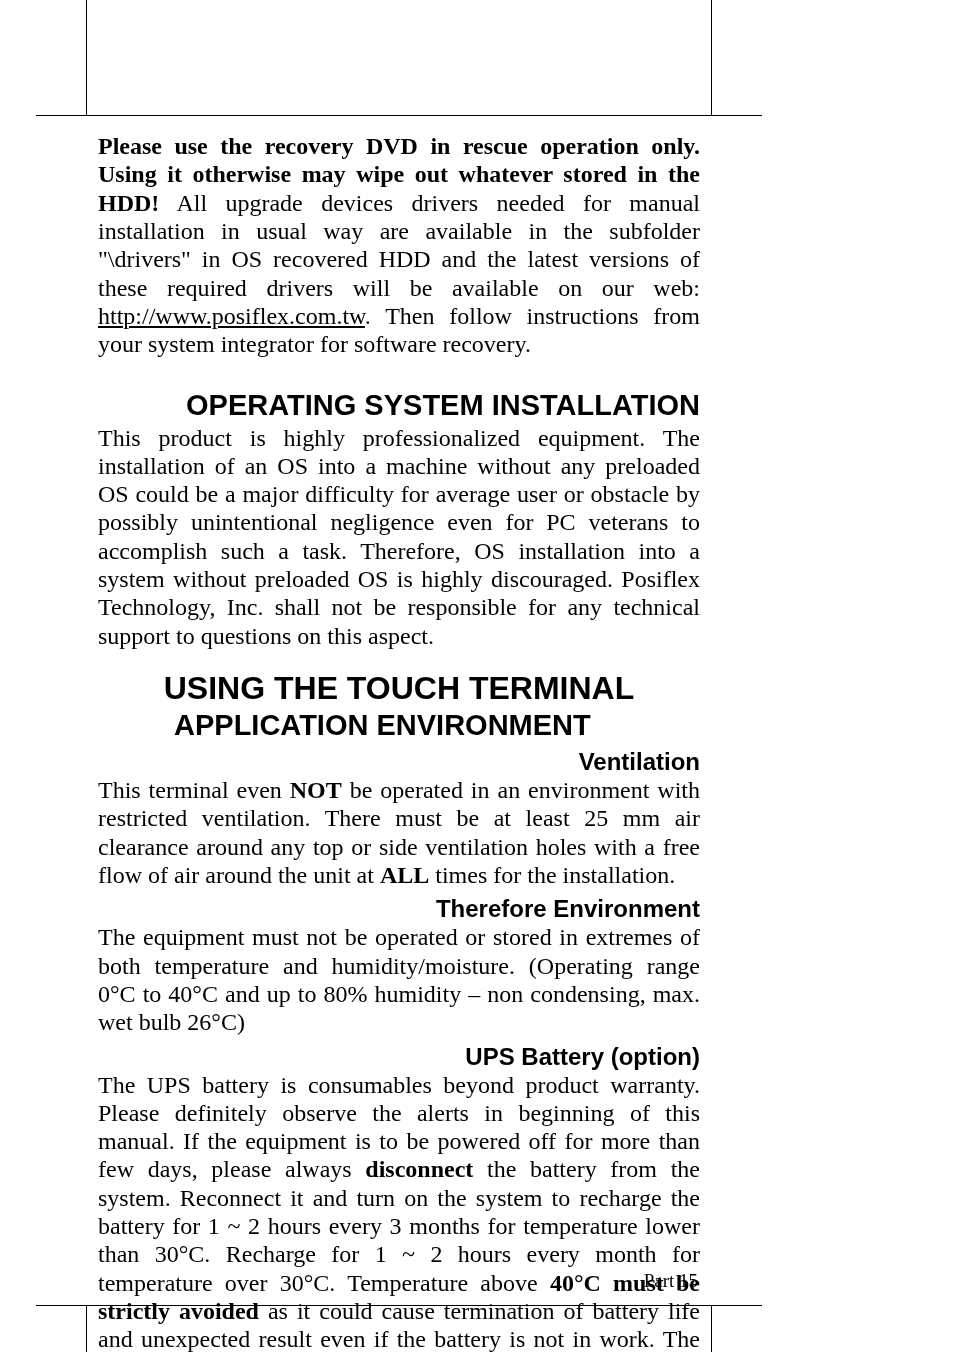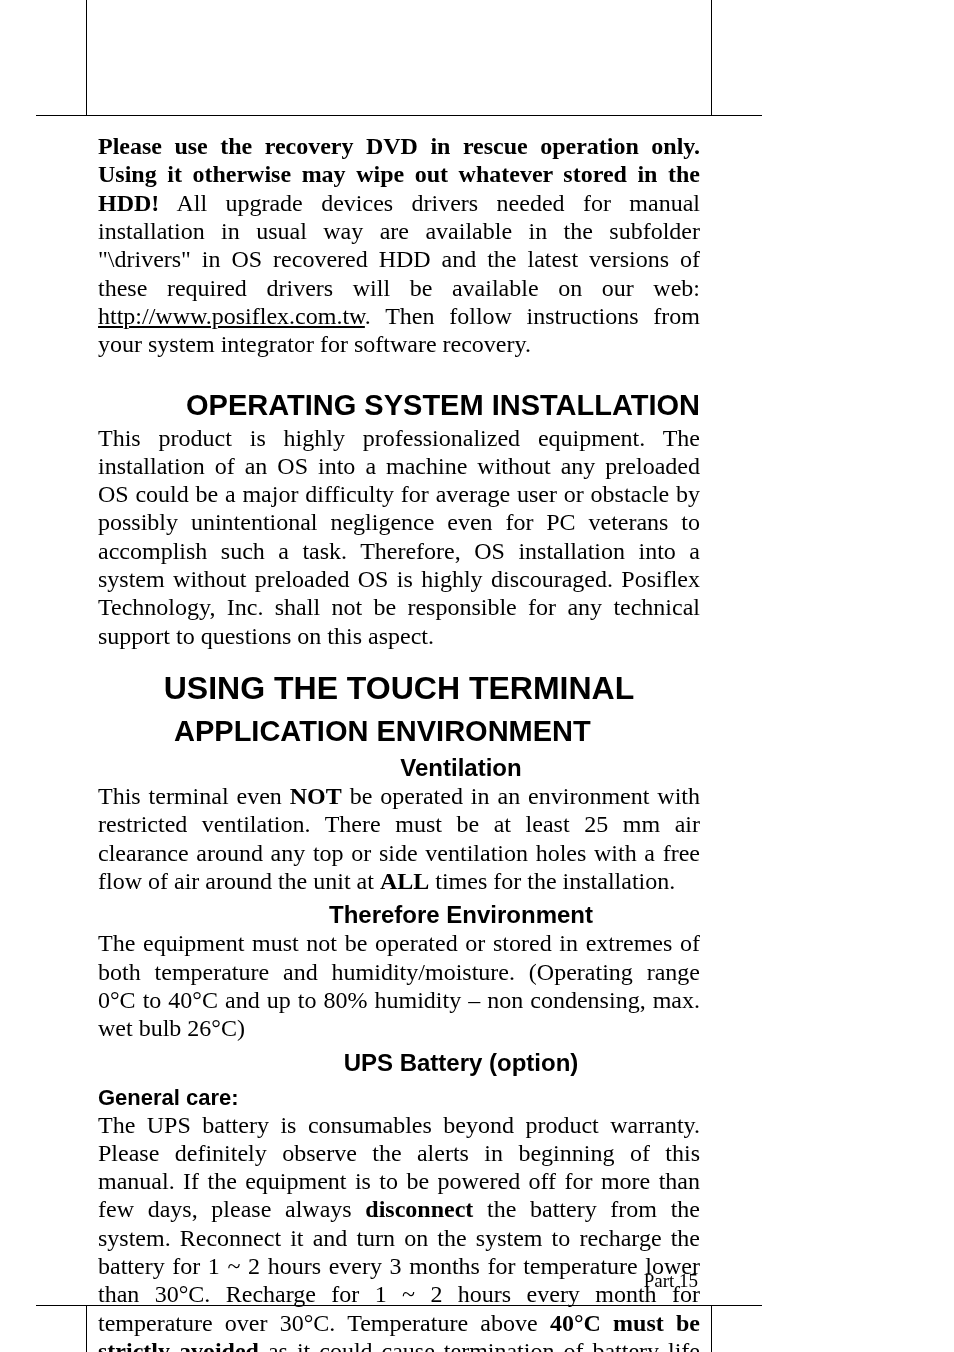--- a/index.html
+++ b/index.html
@@ -7,23 +7,23 @@
   .page { position: relative; width: 798px; height: 1352px; }
   .hr-top { position: absolute; left: 36px; right: 36px; height: 0; border-top: 1px solid #000; }
   .vr-top { position: absolute; top: 0; width: 0; border-left: 1px solid #000; }
   .hr-bot { position: absolute; left: 36px; right: 36px; height: 0; border-top: 1px solid #000; }
   .vr-bot { position: absolute; bottom: 0; width: 0; border-left: 1px solid #000; }
   .content { position: absolute; left: 98px; right: 98px; top: 132px; bottom: 86px; }
   .serif { font-family: "Times New Roman", Times, serif; }
   .sans  { font-family: Arial, Helvetica, sans-serif; font-weight: bold; }
   .body-para { font-size: 24px; line-height: 1.18; text-align: justify; }
   .h2 { font-size: 29px; text-align: right; margin-top: 30px; margin-bottom: 2px; }
-  .h1 { font-size: 32px; text-align: center; margin-top: 20px; margin-bottom: 8px; }
+  .h1 { font-size: 32px; text-align: center; margin-top: 20px; margin-bottom: 2px; }
   .h2-left { font-size: 29px; text-align: left; margin-top: 2px; margin-left: 76px; }
-  .h3 { font-size: 24px; text-align: center; margin-left: 124px; margin-top: 6px; }
+  .h3 { font-size: 24px; text-align: right; margin-left: 124px; margin-top: 6px; }
   .h4 { font-size: 22px; text-align: left; margin-top: 8px; }
   u.hyperlink { text-decoration: underline; }
   b { font-weight: bold; }
   .footer { position: absolute; right: 100px; bottom: 60px; font-size: 19px; }
 </style>
 </head>
 <body>
 
 <div class="page">
 
@@ -50,21 +50,20 @@
 
     <h3 class="sans h3">Ventilation</h3>
     <p class="serif body-para">
       <span>This terminal even </span><b>NOT</b><span> be operated in an environment with restricted ventilation. There must be at least 25 mm air clearance around any top or side ventilation holes with a free flow of air around the unit at </span><b>ALL</b><span> times for the installation.</span>
     </p>
 
     <h3 class="sans h3">Therefore Environment</h3>
     <p class="serif body-para">The equipment must not be operated or stored in extremes of both temperature and humidity/moisture. (Operating range 0°C to 40°C and up to 80% humidity – non condensing, max. wet bulb 26°C)</p>
 
     <h3 class="sans h3">UPS Battery (option)</h3>
-    <h4 class="sans h4">General care:</h4>
     <p class="serif body-para">
       <span>The UPS battery is consumables beyond product warranty. Please definitely observe the alerts in beginning of this manual. If the equipment is to be powered off for more than few days, please always </span><b>disconnect</b><span> the battery from the system. Reconnect it and turn on the system to recharge the battery for 1 ~ 2 hours every 3 months for temperature lower than 30°C. Recharge for 1 ~ 2 hours every month for temperature over 30°C. Temperature above </span><b>40°C must be strictly avoided</b><span> as it could cause termination of battery life and unexpected result even if the battery is not in work. The UPS battery can support basically the data preservation and smooth running of the system</span>
     </p>
 
   </div>
 
   <div class="serif footer">Part 15</div>
 </div>
 
 </body></html>

